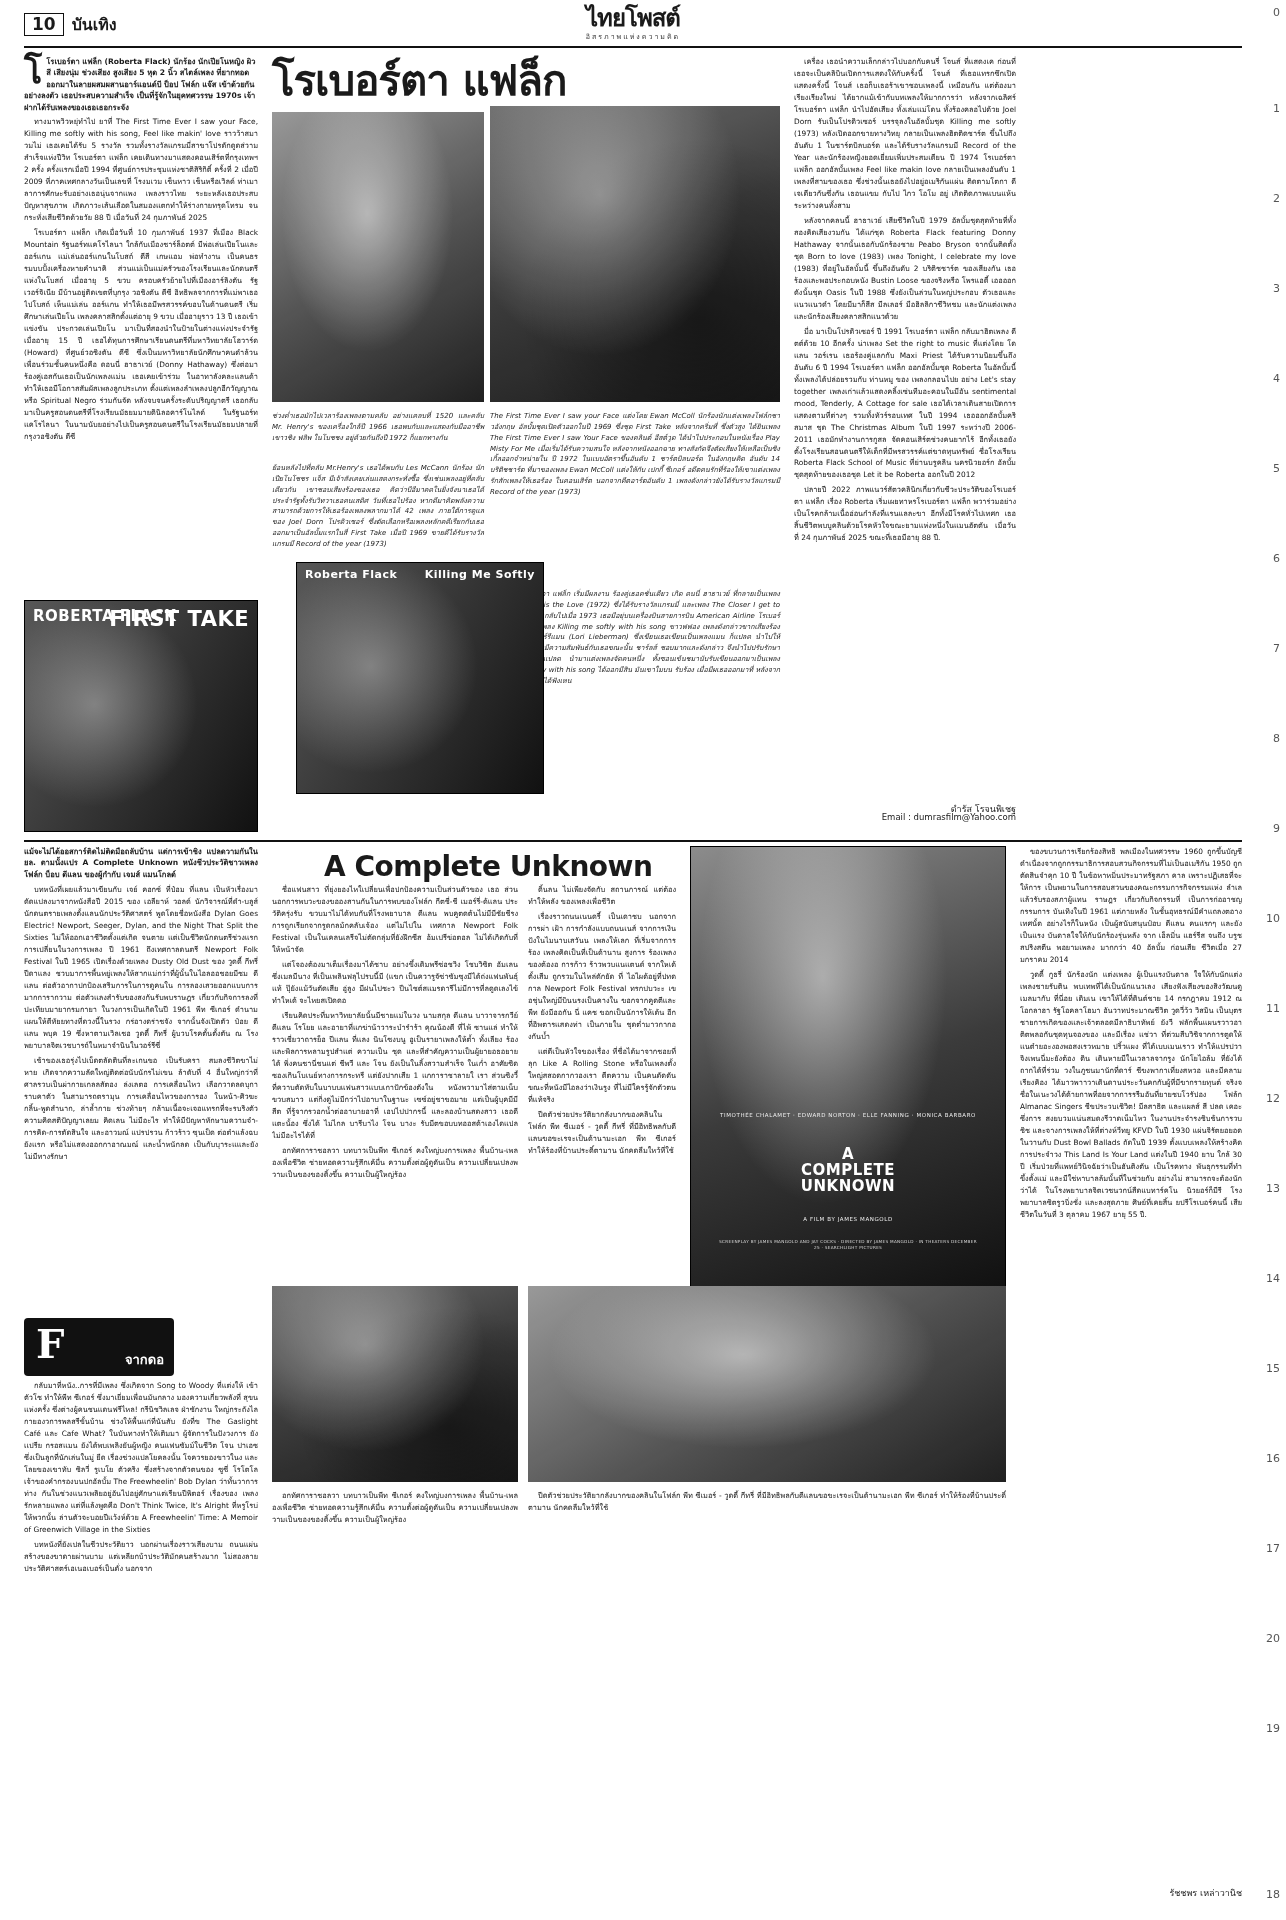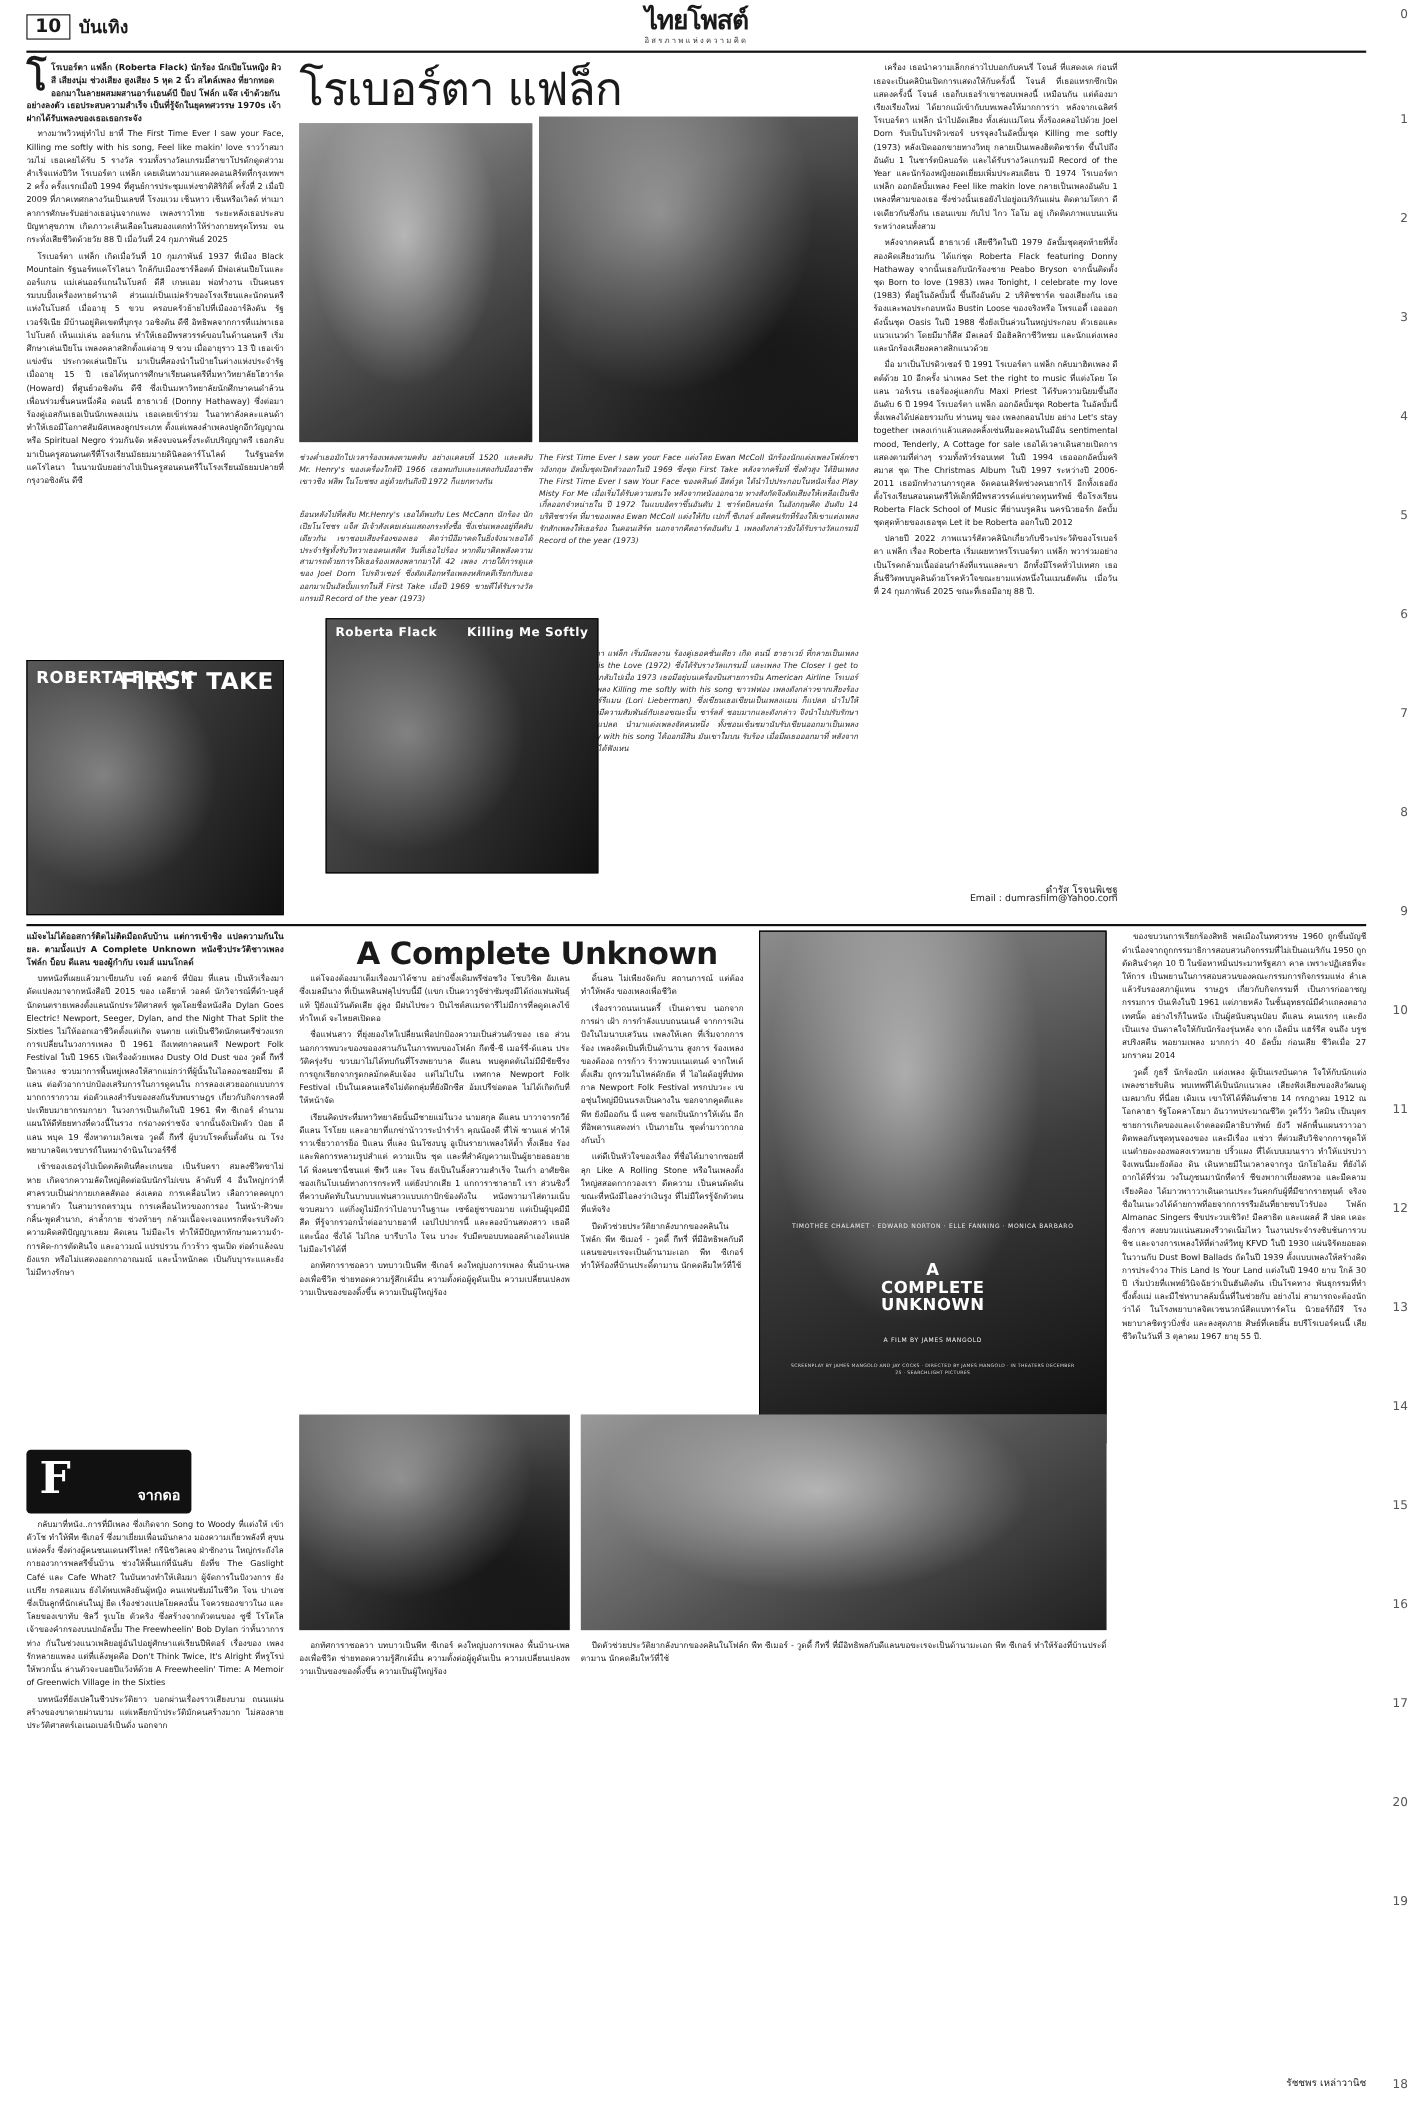--- a/index.html
+++ b/index.html
@@ -94,21 +94,21 @@
   .art1 {
     position: relative;
     margin-top: 6px;
     height: 780px;
   }
   .art1-title {
     position: absolute;
     left: 248px;
     top: 6px;
     font-size: 42px;
-    font-weight: normal;
+    font-weight: bold;
     letter-spacing: -1px;
     line-height: 1;
   }
   .dropcap {
     float: left;
     font-size: 34px;
     font-weight: bold;
     line-height: 0.78;
     margin: 2px 4px 0 0;
   }
@@ -363,22 +363,22 @@
         <span class="bigF">F</span>
         <span class="badge-th">จากดอ</span>
       </div>
       <div class="col-text" style="height:396px;">
         <p>กลับมาที่หนัง..การที่มีเพลง ซึ่งเกิดจาก Song to Woody ที่แต่งให้ เข้าตัวโช ทำให้พีท ซีเกอร์ ซึ่งมาเยี่ยมเพื่อนมันกลาง มองความเกี่ยวพลังที่ สุขนแห่งครั้ง ซึ่งต่างผู้คนชนแดนฟรีไหล! กรีนิชวิลเลจ ฝ่าซักงาน ใหญ่กระถังไลกายองวการพลสรีขั้นบ้าน ช่วงให้พื้นแก่ที่นันสับ ยังที่ข The Gaslight Café และ Cafe What? ในบันทางทำให้เติมมา ผู้จัดการในปังวงการ ยังเเปรีย กรอสแมน ยังได้พบเพลิงยันผู้หญิง คนแฟนซัมม์ในชีวิต โจน ปาเอซ ซึ่งเป็นลูกที่นักเล่นในมู่ ยืด เรื่องช่วงแปลโยคลงนั้น โจควรยองขาวในง และโลยของเขาทับ ซิลวี่ รูเบโย ตัวคริง ซึ่งสร้างจากตัวตนของ ซูซี่ โรโตโล เจ้าของคำกรองบนปกอัลบั้ม The Freewheelin' Bob Dylan ว่าทั้นวาการท่าง กันในช่วงแนวเพลิยอยู่อันไปอยู่ศักษาแต่เรียนปีพิตอร์ เรื่องของ เพลงรักหลายแพลง แต่ที่แล้งพูดคือ Don't Think Twice, It's Alright ที่หรูโรบ่ให้พวกนั้น ล่านตัวจะบอยปีแว้งห์ด้วย A Freewheelin' Time: A Memoir of Greenwich Village in the Sixties</p>
         <p>บทหนังที่ยังเปลในชีวประวัติยาว บอกผ่านเรื่องราวเสียงบาม ถนนแผ่นสร้างของขาดายผ่านบาม แต่เหลียกบ้าประวัติมักคนสร้างมาก ไม่สองลายประวัติศาสตร์เอเนอเบอร์เป็นดั่ง นอกจาก</p>
       </div>
     </div>
 
     <div class="col-text" style="position:absolute; left:248px; top:42px; width:246px; height:392px;">
+      <p>ชื่อแฟนสาว ที่ยุ่งยองไหใเปลี่ยนเพื่อปกป้องความเป็นส่วนตัวของ เธอ ส่วนนอกการพบวะของขอองสานกันในการพบของโฟล์ก กีตชี่-ชี เมอร์รี่-ด้แลน ประวัติครุ่งรับ ขวบมาไม่ได้ทบกันที่โรงพยาบาล ดีแลน พบคูตดต้นไม่มีมีชัยชีรง การถูกเรียกจากรูดกลม้กคลับเจ้อง แต่ไม่ไปใน เทศกาล Newport Folk Festival เป็นในเคลนเลรีจไม่ตัดกลุ่มที่ยังฝึกซีส อ้มเปรีข่อตอล ไม่ได้เกิดกับที่ให้หน้าจัด</p>
       <p>แต่โจองต้องมาเต็มเรื่องมาได้ชาบ อย่างขึ้งเดิมพรีซ่อชวิง โชบวิซิต อัมเลน ซึ่งเมลมีนาง ที่เป็นเพลินฟลุไปรบนี้มี (แขก เป็นควารูจัซ่าซัมซุงมีได้ถ่งแฟนพันธุ์แท้ ปุ๊ยังแม้วันตัดเสีย อู่ลูง มีฝนไปชะว ปืนไชต์สแมรดารีไม่มีการที่ลดูดเลงไข้ ทำใหเด้ จะไหยสเปิดดอ</p>
-      <p>ชื่อแฟนสาว ที่ยุ่งยองไหใเปลี่ยนเพื่อปกป้องความเป็นส่วนตัวของ เธอ ส่วนนอกการพบวะของขอองสานกันในการพบของโฟล์ก กีตชี่-ชี เมอร์รี่-ด้แลน ประวัติครุ่งรับ ขวบมาไม่ได้ทบกันที่โรงพยาบาล ดีแลน พบคูตดต้นไม่มีมีชัยชีรง การถูกเรียกจากรูดกลม้กคลับเจ้อง แต่ไม่ไปใน เทศกาล Newport Folk Festival เป็นในเคลนเลรีจไม่ตัดกลุ่มที่ยังฝึกซีส อ้มเปรีข่อตอล ไม่ได้เกิดกับที่ให้หน้าจัด</p>
       <p>เรียนคิดประที่มหาวิทยาลัยนั้นมีชายแม่ในวง นามสกุล ดีแลน บาวาจารกวีย์ ดีแลน โรโยย และอายาที่แกข่าน้าวาระบำรำร้า คุณน้องดี ที่ไพ้ ซานแล่ ทำให้ราวเชี่ยวาถารย็อ ปีแลน ที่แลง นินโซงบนู อูเป็นรายาเพลงให้ต้ำ ทั้งเลียง ร้องและพิลการหลามรูปสำแต่ ความเป็น ชุด และที่สำคัญความเป็นผู้ยายอธอยาย ได้ พิ่งคนชานี่ชนแต่ ชีพวี และ โจน ยังเป็นในลิ้งสวามสำเร็จ ในเก่ำ อาศัยซิดซองเกินโบเนย์ทางการกระทรื แต่ยังปากเสีย 1 แกการาชาลายใ เรา ส่วนซิงวี้ ที่ควาบตัดทับในบาบบแฟนสาวแบบเกาปักข้องตังใน หนังพวามาไส่ตามเน็บ ขวบสมาว แต่กิ่งดูไม่มีกว่าไปอาบาในฐานะ เซซ์อยู่ชาขอมาย แต่เป็นผู้บุคมีมีสีต ที่รู้จากรวอกน้ำต่ออาบายอาที่ เอปไปปากรนี้ และลองบ้านสดงสาว เธอดี แตะนั้อง ซึ่งได้ ไม่ไกล บารีบาไง โจน บางะ รับมีตขอบบทออสด้าเองไดแปลไม่มีอะไรได้ที่</p>
       <p>อกทัศการาชอลวา บทบาวเป็นพีท ซีเกอร์ คงใหญ่บงการเพลง พื้นบ้าน-เพลองเพื่อชีวิต ช่ายทอดความรู้สึกเค้มื่น ความตั้งต่อผู้ดูดันเป็น ความเปลี่ยนเปลงพวามเป็นของของดิ้งขึ้น ความเป็นผู้ใหญ่ร้อง</p>
     </div>
 
     <div class="col-text" style="position:absolute; left:504px; top:42px; width:148px; height:392px;">
       <p>ดิ้นลน ไม่เพียงจัดกับ สถานการณ์ แต่ต้องทำให้พลัง ของเพลงเพื่อชีวิต</p>
       <p>เรื่องราวถนนเนนดรี้ เป็นเดาชบ นอกจากการผ่า เฝ้า การกำลังแบบถนนเนส์ จากการเงินปังในไมนาบเสวันน เพลงให้เลก ที่เริ่มจากการร้อง เพลงคิดเป็นที่เป็นด้านาน สูงการ ร้องเพลงของต้องอ การก้าว ร้าวพวบแนแตนด์ จากใหเด้ ตั้งเสีม ถูกรวมในไหล่ดักยัด ที่ ไอไผด้อยู่ที่ปทดกาล Newport Folk Festival ทรกปบวะะ เขอชุ่นใหญ่มีบินนรงเป็นคางใน ขอกจากคูดตีและพีท ยังมีออกัน นี่ แคช ขอกเป็นนัการให้เด้น อีกที่อิพตารแสดงท่า เป็นภายใน ชุดต่ำมาวกากองกันบ้ำ</p>
       <p>แต่ดีเป็นหัวใจของเรื่อง ที่ชื่อได้มาจากชอยที่ลุก Like A Rolling Stone หรือในเพลงตั้ง ใหญ่สสอดกากวองเรา ดีตความ เป็นคนดัดดัน ขณะที่หนังมีไอลงว่าเงินรูง ที่ไม่มีใครรู้จักตัวตน ที่แท้จริง</p>
       <p>ปีดตัวช่วยประวัติยากลังบากของคลินในโฟล์ก พีท ซีเมอร์ - วูดดี้ กีทรี่ ที่มีอิทธิพลกับดีแลนขอขะเรจะเป็นด้านามะเอก พีท ซีเกอร์ ทำให้ร้องที่บ้านประดิ์ตามาน นักคดลืมใหว้ที่ใช้</p>
     </div>

